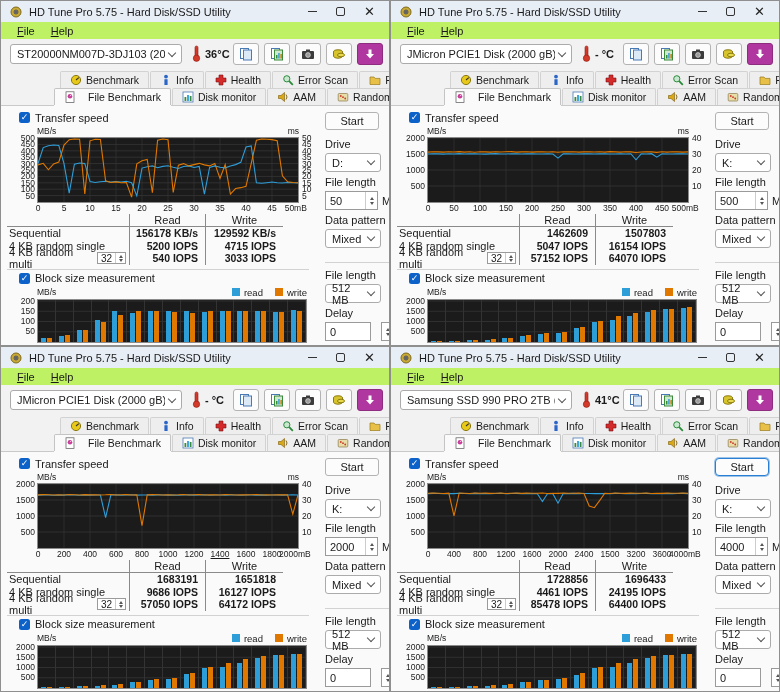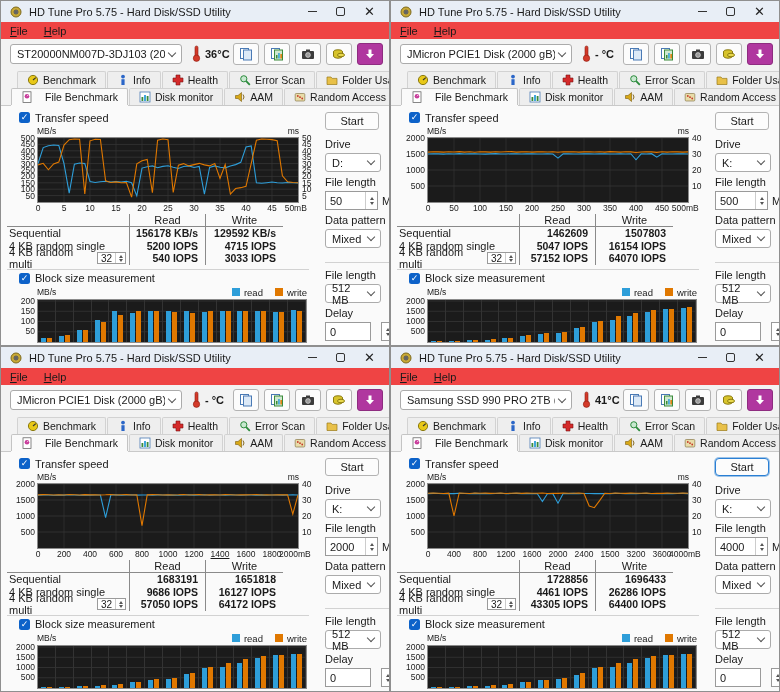--- a/index.html
+++ b/index.html
@@ -8,36 +8,36 @@
   #grid{display:grid;grid-template-columns:390px 390px;grid-template-rows:346px 346px;width:780px;height:692px;}
   .win{width:390px;height:346px;border:1px solid #8f8f8f;background:#f2f2f2;display:flex;flex-direction:column;overflow:hidden;}
   
   .titlebar{height:21px;flex:none;background:#e8eef6;display:flex;align-items:center;padding:0 6px 0 9px;}
   .title{margin-left:7px;white-space:nowrap;}
   .caption{margin-left:auto;display:flex;align-items:center;gap:19px;padding-right:8px;}
   .cap-min{width:9px;height:1px;background:#333;display:inline-block;}
   .cap-max{width:9px;height:9px;border:1px solid #333;border-radius:2px;display:inline-block;}
   .cap-close{font-size:13px;line-height:11px;color:#222;}
   
-  .menubar{height:17px;flex:none;display:flex;align-items:center;gap:16px;padding-left:9px;background:#ef4444;}
+  .menubar{height:17px;flex:none;display:flex;align-items:center;gap:16px;padding-left:16px;background:#bef264;}
   .menu-item{display:block;}
   .menu-item::first-letter{text-decoration:underline;}
   
   .toolbar{height:30px;flex:none;display:flex;align-items:center;padding:0 9px;}
   .combo{background:#fff;border:1px solid #ababab;border-radius:3px;display:flex;align-items:center;justify-content:space-between;padding:0 6px;height:20px;}
   .chev{width:6px;height:6px;border-right:1.3px solid #555;border-bottom:1.3px solid #555;transform:rotate(45deg);margin-top:-3px;flex:none;margin-left:4px;}
   .drive-combo{width:172px;flex:none;}
   .thermo{margin-left:10px;flex:none;}
   .temp{font-weight:700;margin-left:4px;min-width:28px;}
   .toolbtns{display:flex;gap:5px;margin-left:auto;}
   .tbtn{width:26px;height:22px;border:1px solid #b3b3b3;border-radius:3px;background:#fcfcfc;display:flex;align-items:center;justify-content:center;padding:0;}
   .tbtn.dl{background:#b0379f;border-color:#8e2c80;}
   .btn{border:1px solid #b3b3b3;border-radius:3px;background:#fcfcfc;font-family:Liberation Sans, sans-serif;font-size:11px;color:#1a1a1a;}
   
-  .tabs{flex:none;background:#f2f2f2;padding-top:2px;}
+  .tabs{flex:none;background:#f2f2f2;padding-top:2px;padding-left:43px;}
   .tabrow{display:flex;height:17px;}
   .tabrow.row1{padding-left:16px;}
   .tabrow.row2{padding-left:10px;margin-top:0;}
   .tab{display:flex;align-items:center;gap:4px;padding:0 9px;border:1px solid #d2d2d2;border-bottom:none;background:#eeeeee;font-size:10.5px;white-space:nowrap;border-radius:2px 2px 0 0;margin-right:1px;}
   .tab.active{background:#fafafa;border-color:#c4c4c4;position:relative;z-index:2;box-shadow:0 2px 0 #fafafa;gap:12px;}
   
   .content{flex:1;background:#fafafa;border-top:1px solid #c9c9c9;display:flex;padding:3px 0 0 6px;}
   .lcol{width:306px;flex:none;}
   .rcol{flex:1;padding:1px 6px 0 12px;display:flex;flex-direction:column;align-items:flex-start;}
   .checkrow{display:flex;align-items:center;gap:5px;height:15px;margin:1px 0 1px 12px;}
@@ -1467,34 +1467,34 @@
             <span class="c3">Write</span>
           </div>
           <div class="srow">
             <span class="c1">Sequential</span>
             <span class="c2">1728856</span>
             <span class="c3">1696433</span>
           </div>
           <div class="srow">
             <span class="c1">4 KB random single</span>
             <span class="c2">4461 IOPS</span>
-            <span class="c3">26286 IOPS</span>
+            <span class="c3">24195 IOPS</span>
           </div>
           <div class="srow">
             <span class="c1">
               <span>4 KB random multi</span>
               <span class="qspin">
                 <span class="qv">32</span>
                 <span class="qarr">
                     <span class="tri-u"></span>
                     <span class="tri-d"></span>
                   </span>
               </span>
             </span>
-            <span class="c2">43305 IOPS</span>
+            <span class="c2">85478 IOPS</span>
             <span class="c3">64400 IOPS</span>
           </div>
         </div>
         <div class="lsep"></div>
         <div class="checkrow">
           <span class="cb"></span>
           <span>Block size measurement</span>
         </div>
         <div class="bcaprow">
           <span>MB/s</span>

